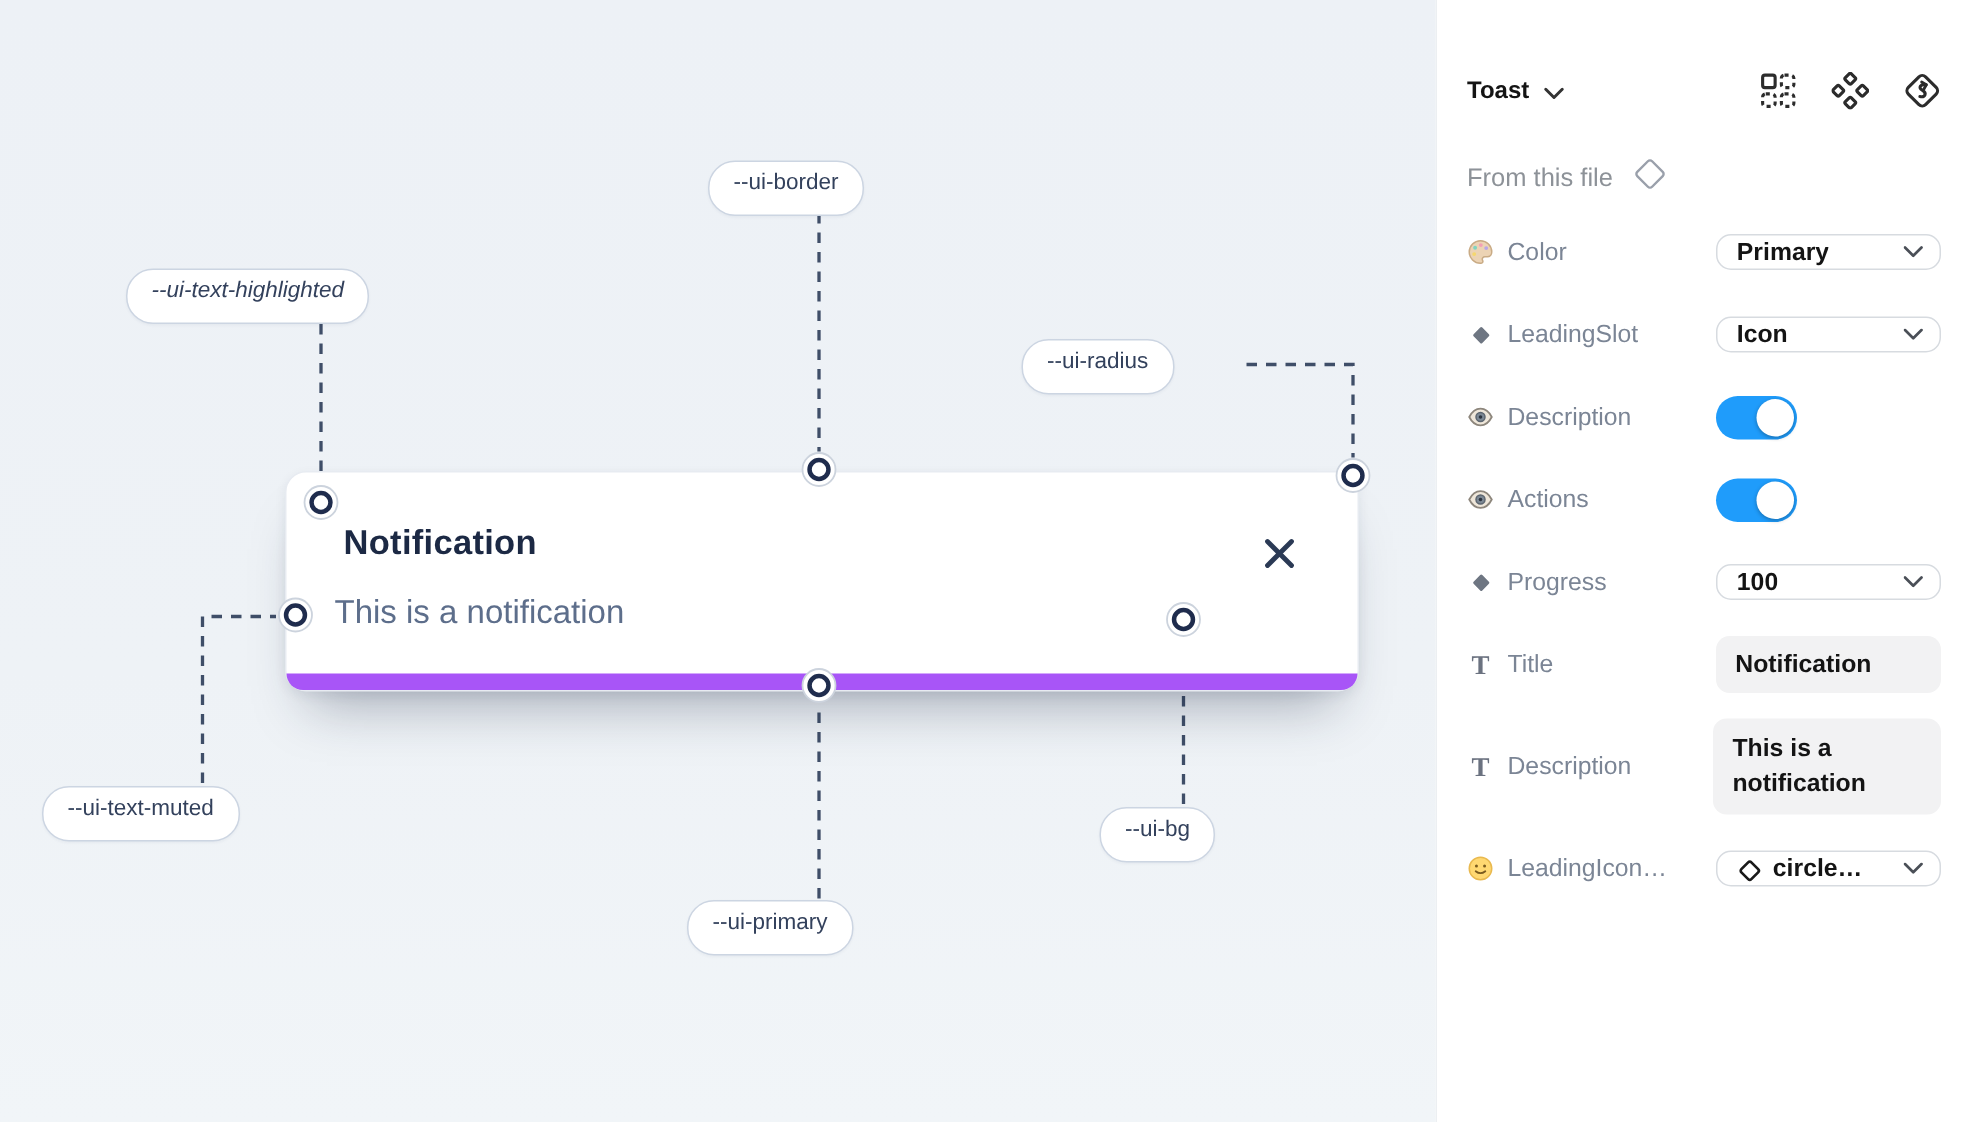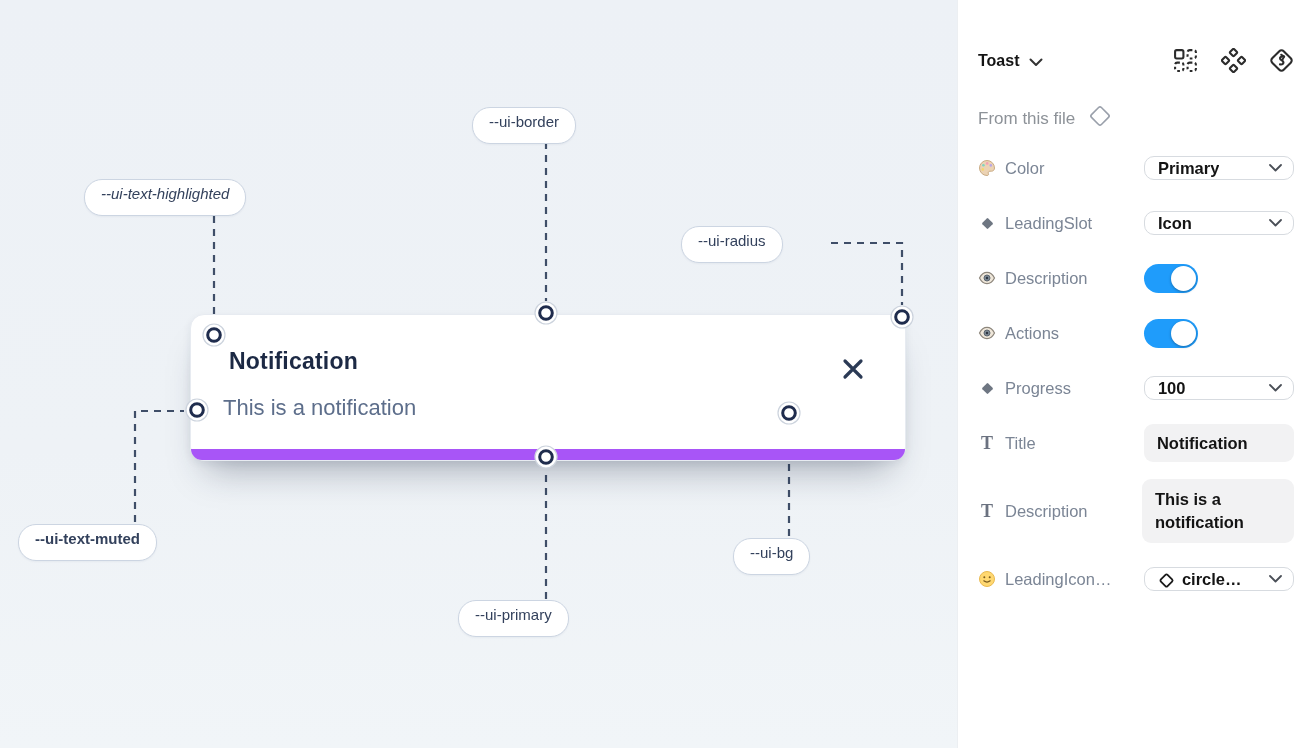--- a/index.html
+++ b/index.html
@@ -83,21 +83,21 @@
         <path d="M831 243 H 902 V 305"></path>
         <path d="M135 522 V 411 H 184"></path>
         <path d="M546 599 V 469"></path>
         <path d="M789 536 V 425"></path>
       </g>
     </svg>
 
     <div class="pill" style="left:84px; top:179px;font-style:italic;">--ui-text-highlighted</div>
     <div class="pill" style="left:472px; top:107px;">--ui-border</div>
     <div class="pill" style="left:681px; top:226px;">--ui-radius</div>
-    <div class="pill" style="left:18px; top:524px;font-weight:bold;">--ui-text-muted</div>
+    <div class="pill" style="left:28px; top:524px;">--ui-text-muted</div>
     <div class="pill" style="left:458px; top:600px;">--ui-primary</div>
     <div class="pill" style="left:733px; top:538px;">--ui-bg</div>
 
     <div class="toast">
       <div class="toast-title">Notification</div>
       <div class="toast-desc">This is a notification</div>
       <svg class="toast-close" viewBox="0 0 24 24">
         <path d="M4 4 L20 20 M20 4 L4 20" stroke="#2b3a55" stroke-width="3.2" stroke-linecap="round" fill="none"></path>
       </svg>
       <div class="toast-progress" style="background: rgb(168, 85, 247);"></div>

